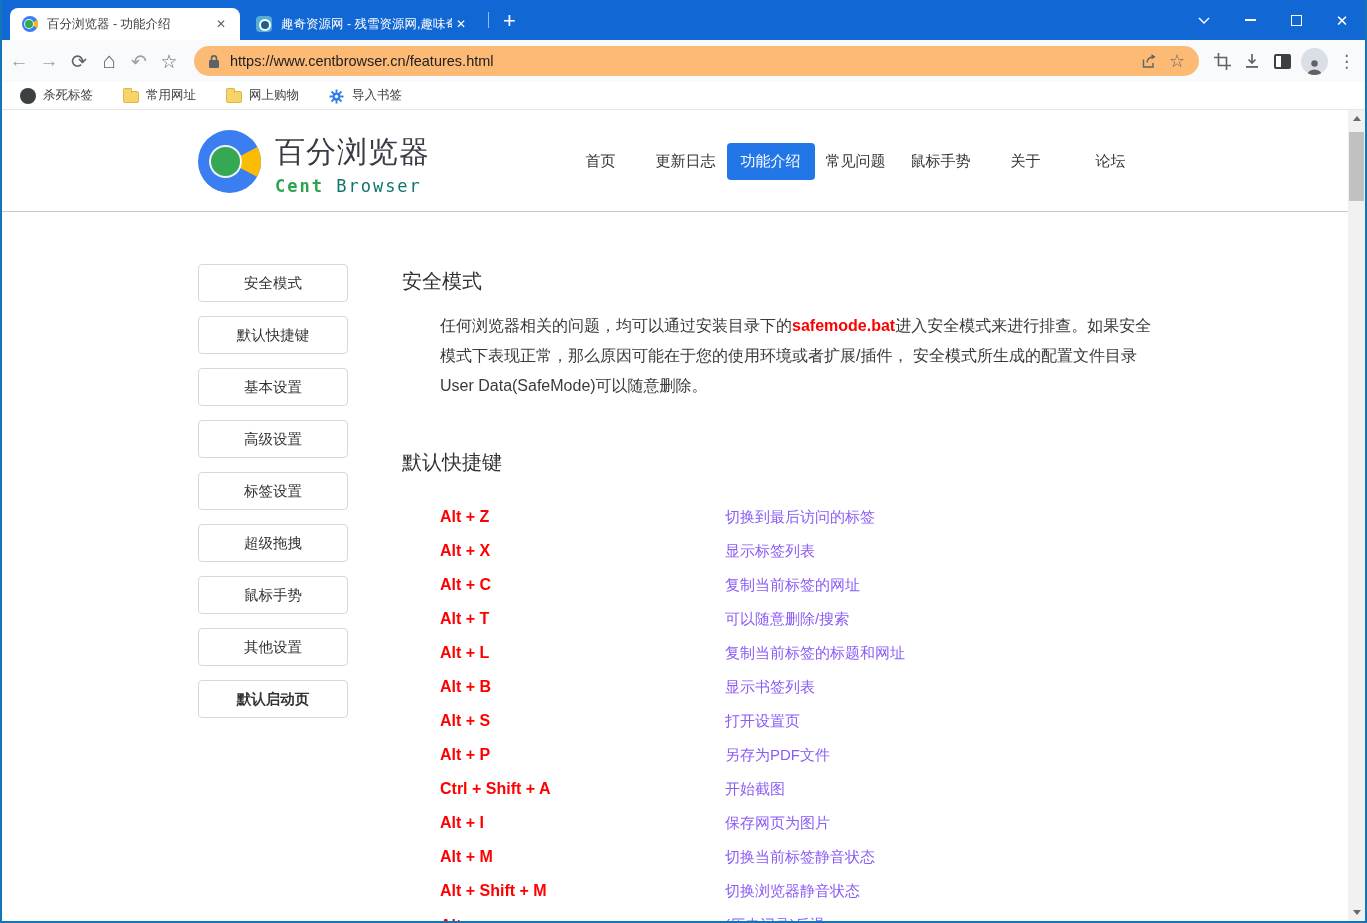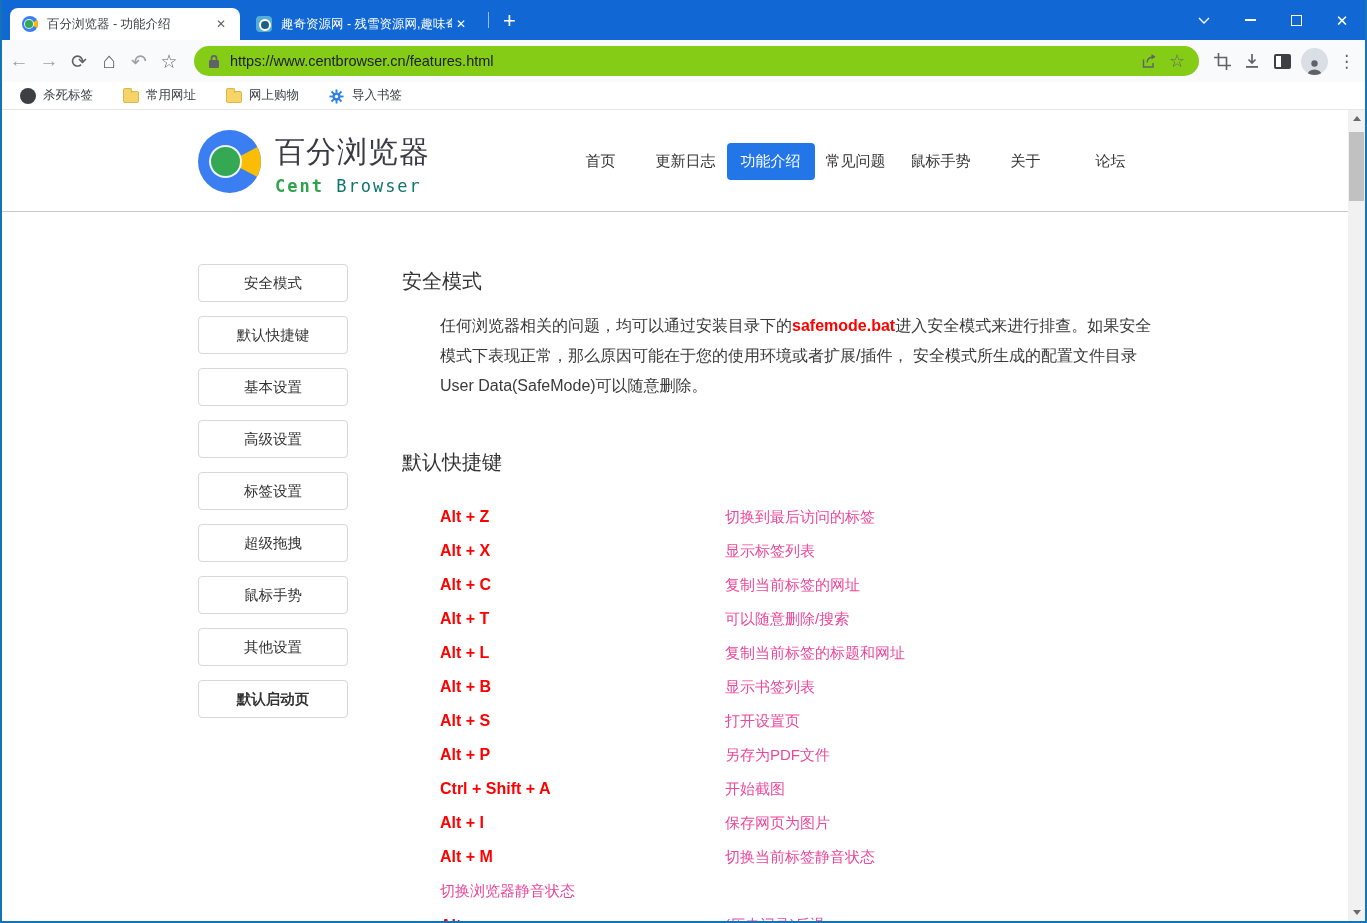--- a/index.html
+++ b/index.html
@@ -43,21 +43,21 @@
 
   
   .toolbar{ position:absolute; left:0; top:40px; width:1363px; height:42px; background:#f9fafb;
      display:flex; align-items:center; }
   .nav-ico{ width:30px; height:30px; display:flex; align-items:center; justify-content:center;
      font-size:19px; color:#5f6368; cursor:pointer; flex:0 0 30px; }
   .nav-ico.disabled{ color:#9aa0a6; }
   .nav-ico svg{ display:block; }
   .sp8{ width:2px; }
 
-  .omnibox{ height:30px; background:#84cc16; border-radius:15px; flex:1; margin:0 8px 0 10px;
+  .omnibox{ height:30px; background:#fdba74; border-radius:15px; flex:1; margin:0 8px 0 10px;
      display:flex; align-items:center; padding:0 8px 0 14px; }
   .omnibox .url{ flex:1; font-size:14.5px; color:#202124; margin-left:10px; white-space:nowrap; overflow:hidden; }
   .omni-ico{ width:28px; height:28px; display:flex; align-items:center; justify-content:center;
      color:#5f6368; font-size:18px; cursor:pointer; }
 
   .avatar-btn{ width:27px; height:27px; border-radius:50%; background:#dadfe5; display:flex;
      align-items:flex-end; justify-content:center; overflow:hidden; cursor:pointer; margin:0 4px; }
   .dots{ font-size:17px; color:#5f6368; letter-spacing:0; padding:0 10px 0 6px; cursor:pointer; }
 
   .panel-glyph{ width:17px; height:15px; border:2px solid #3c4043; border-radius:2px;
@@ -106,21 +106,21 @@
   .side-btn.bold{ font-weight:700; }
 
   .main-col{ margin-left:400px; padding-top:56px; width:770px; }
   .sec-heading{ font-size:20px; font-weight:400; color:#333; }
   .safe-para{ margin:16px 0 0 38px; width:718px; font-size:16px; line-height:30px; color:#3a3a3a; }
   .safe-para .em{ color:#ff0000; font-weight:700; }
   .keys-heading{ margin-top:48px; }
   .shortcut-list{ list-style:none; margin:24px 0 0 38px; }
   .shortcut-row{ display:flex; height:34px; align-items:center; }
   .sc-keys{ width:285px; font-size:16px; font-weight:700; color:#ff0000; }
-  .sc-desc{ font-size:15px; color:#ec4899; }
+  .sc-desc{ font-size:15px; color:#8b5cf6; }
 
   
   .scrollbar{ position:absolute; right:0; top:110px; width:17px; height:811px; background:#f1f1f1; }
   .sb-btn{ position:absolute; left:0; width:17px; height:17px; display:flex; align-items:center; justify-content:center; cursor:pointer; }
   .sb-btn.up{ top:0; } .sb-btn.down{ bottom:0; }
   .sb-tri{ width:0; height:0; border-left:4px solid transparent; border-right:4px solid transparent; }
   .sb-tri.up{ border-bottom:5px solid #6a6a6a; }
   .sb-tri.down{ border-top:5px solid #6a6a6a; }
   .sb-thumb{ position:absolute; left:1px; top:22px; width:15px; height:69px; background:#c1c1c1; cursor:pointer; }
 </style>
@@ -397,20 +397,21 @@
               <span class="sc-keys">Alt + I</span>
               <span class="sc-desc">保存网页为图片</span>
             </li>
 
             <li class="shortcut-row">
               <span class="sc-keys">Alt + M</span>
               <span class="sc-desc">切换当前标签静音状态</span>
             </li>
 
             <li class="shortcut-row">
+              <span class="sc-keys">Alt + Shift + M</span>
               <span class="sc-desc">切换浏览器静音状态</span>
             </li>
 
             <li class="shortcut-row">
               <span class="sc-keys">Alt + ⇦</span>
               <span class="sc-desc">(历史记录)后退</span>
             </li>
           </ul>
       </div>
     </div>

